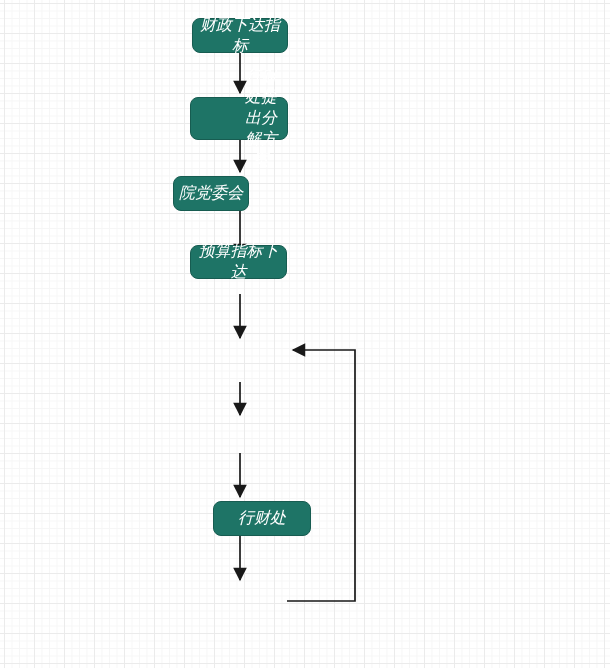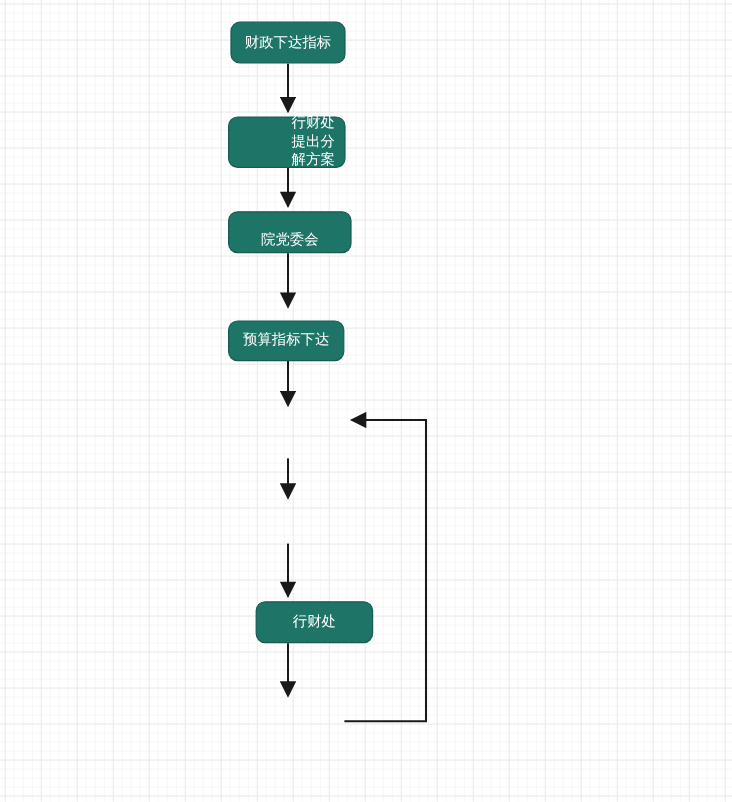--- a/index.html
+++ b/index.html
@@ -26,28 +26,29 @@
   .edges{position:absolute;left:0;top:0;width:610px;height:668px;}
   .edge{fill:none;stroke:#191919;stroke-width:1.7px;}
   .node{
     position:absolute;
     background:#1e7466;
     border:1px solid #175c51;
     border-radius:8px;
     color:#ffffff;
     display:flex;align-items:center;justify-content:center;
     text-align:center;
-    font-size:12px;line-height:1.3;
+    font-size:16px;line-height:1.3;
     box-sizing:border-box;
     padding:2px 4px;
+    font-style:italic;
   }
   .n1{left:192px;top:18px;width:96px;height:35px;}
   .n2{left:190px;top:97px;width:98px;height:43px;padding-left:48px;}
-  .n3{left:190px;top:176px;width:103px;height:35px;align-items:flex-end;}
-  .n4{left:190px;top:267px;width:97px;height:34px;}
+  .n3{left:173px;top:176px;width:76px;height:35px;}
+  .n4{left:190px;top:245px;width:97px;height:34px;}
   .n5{left:190px;top:342px;width:98px;height:40px;}
   .n6{left:190px;top:419px;width:98px;height:34px;}
   .n7{left:190px;top:501px;width:98px;height:35px;margin-left:23px;}
   .n8{left:190px;top:584px;width:97px;height:36px;}
 </style>
 </head>
 <body>
 
 <div class="canvas">
 

